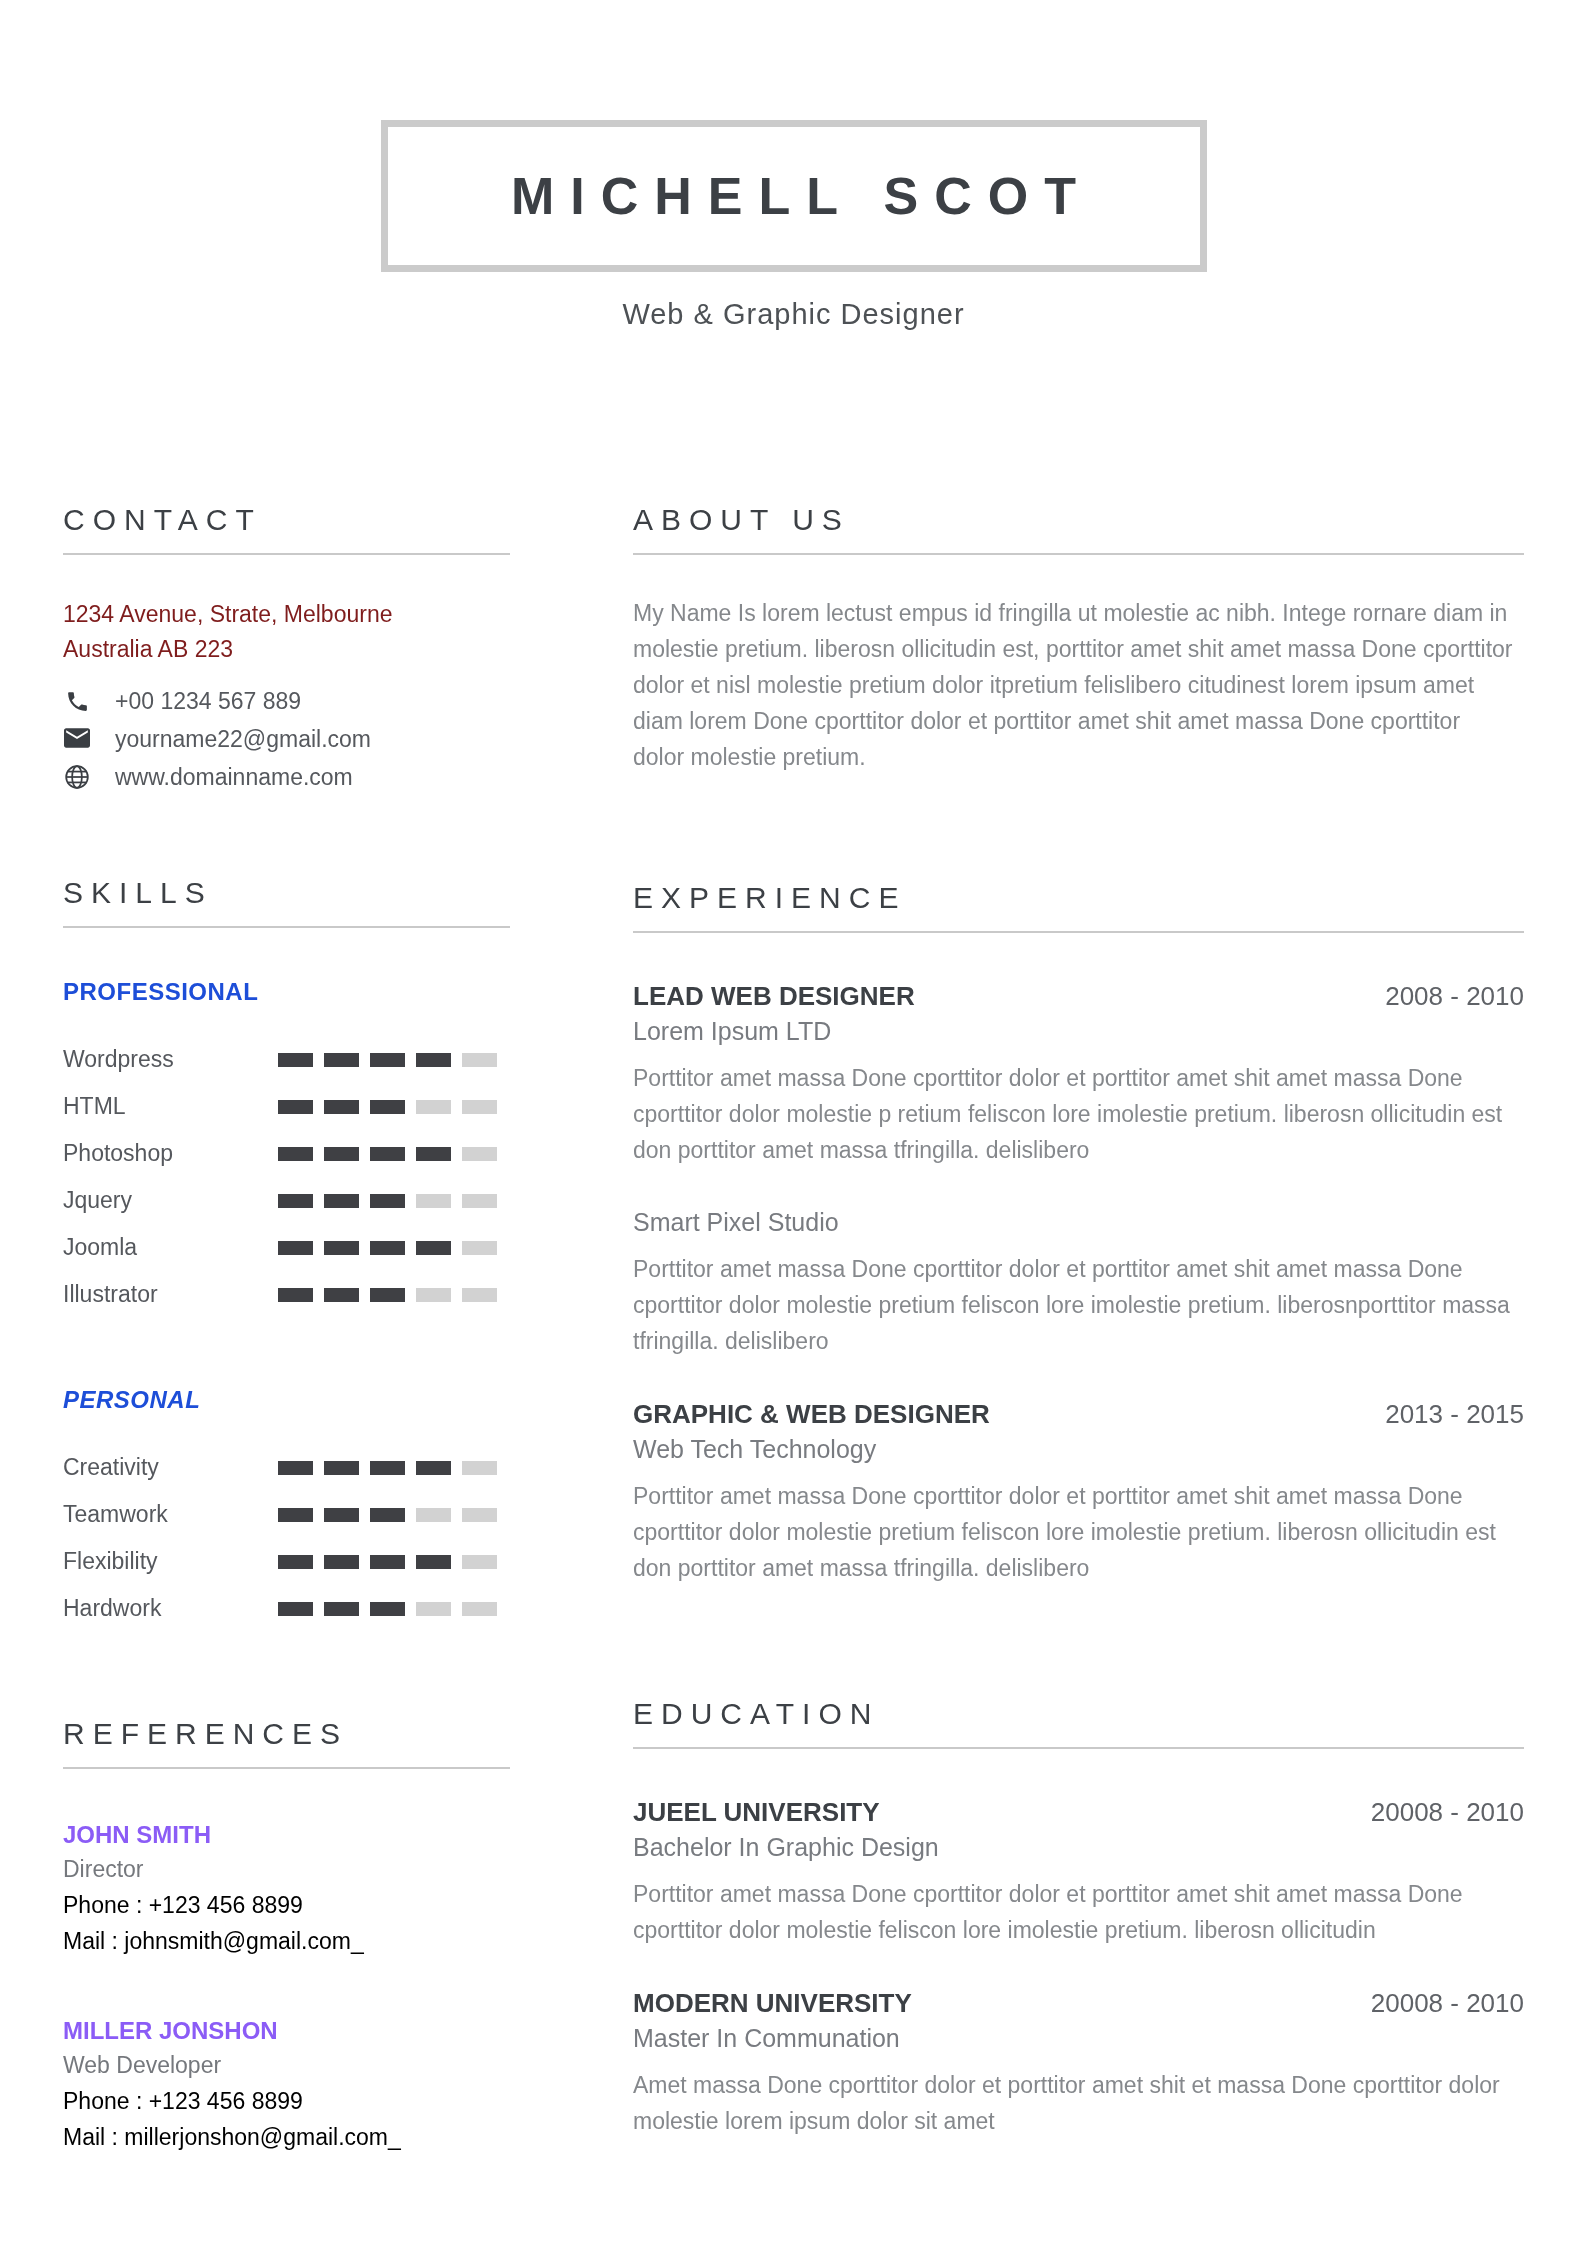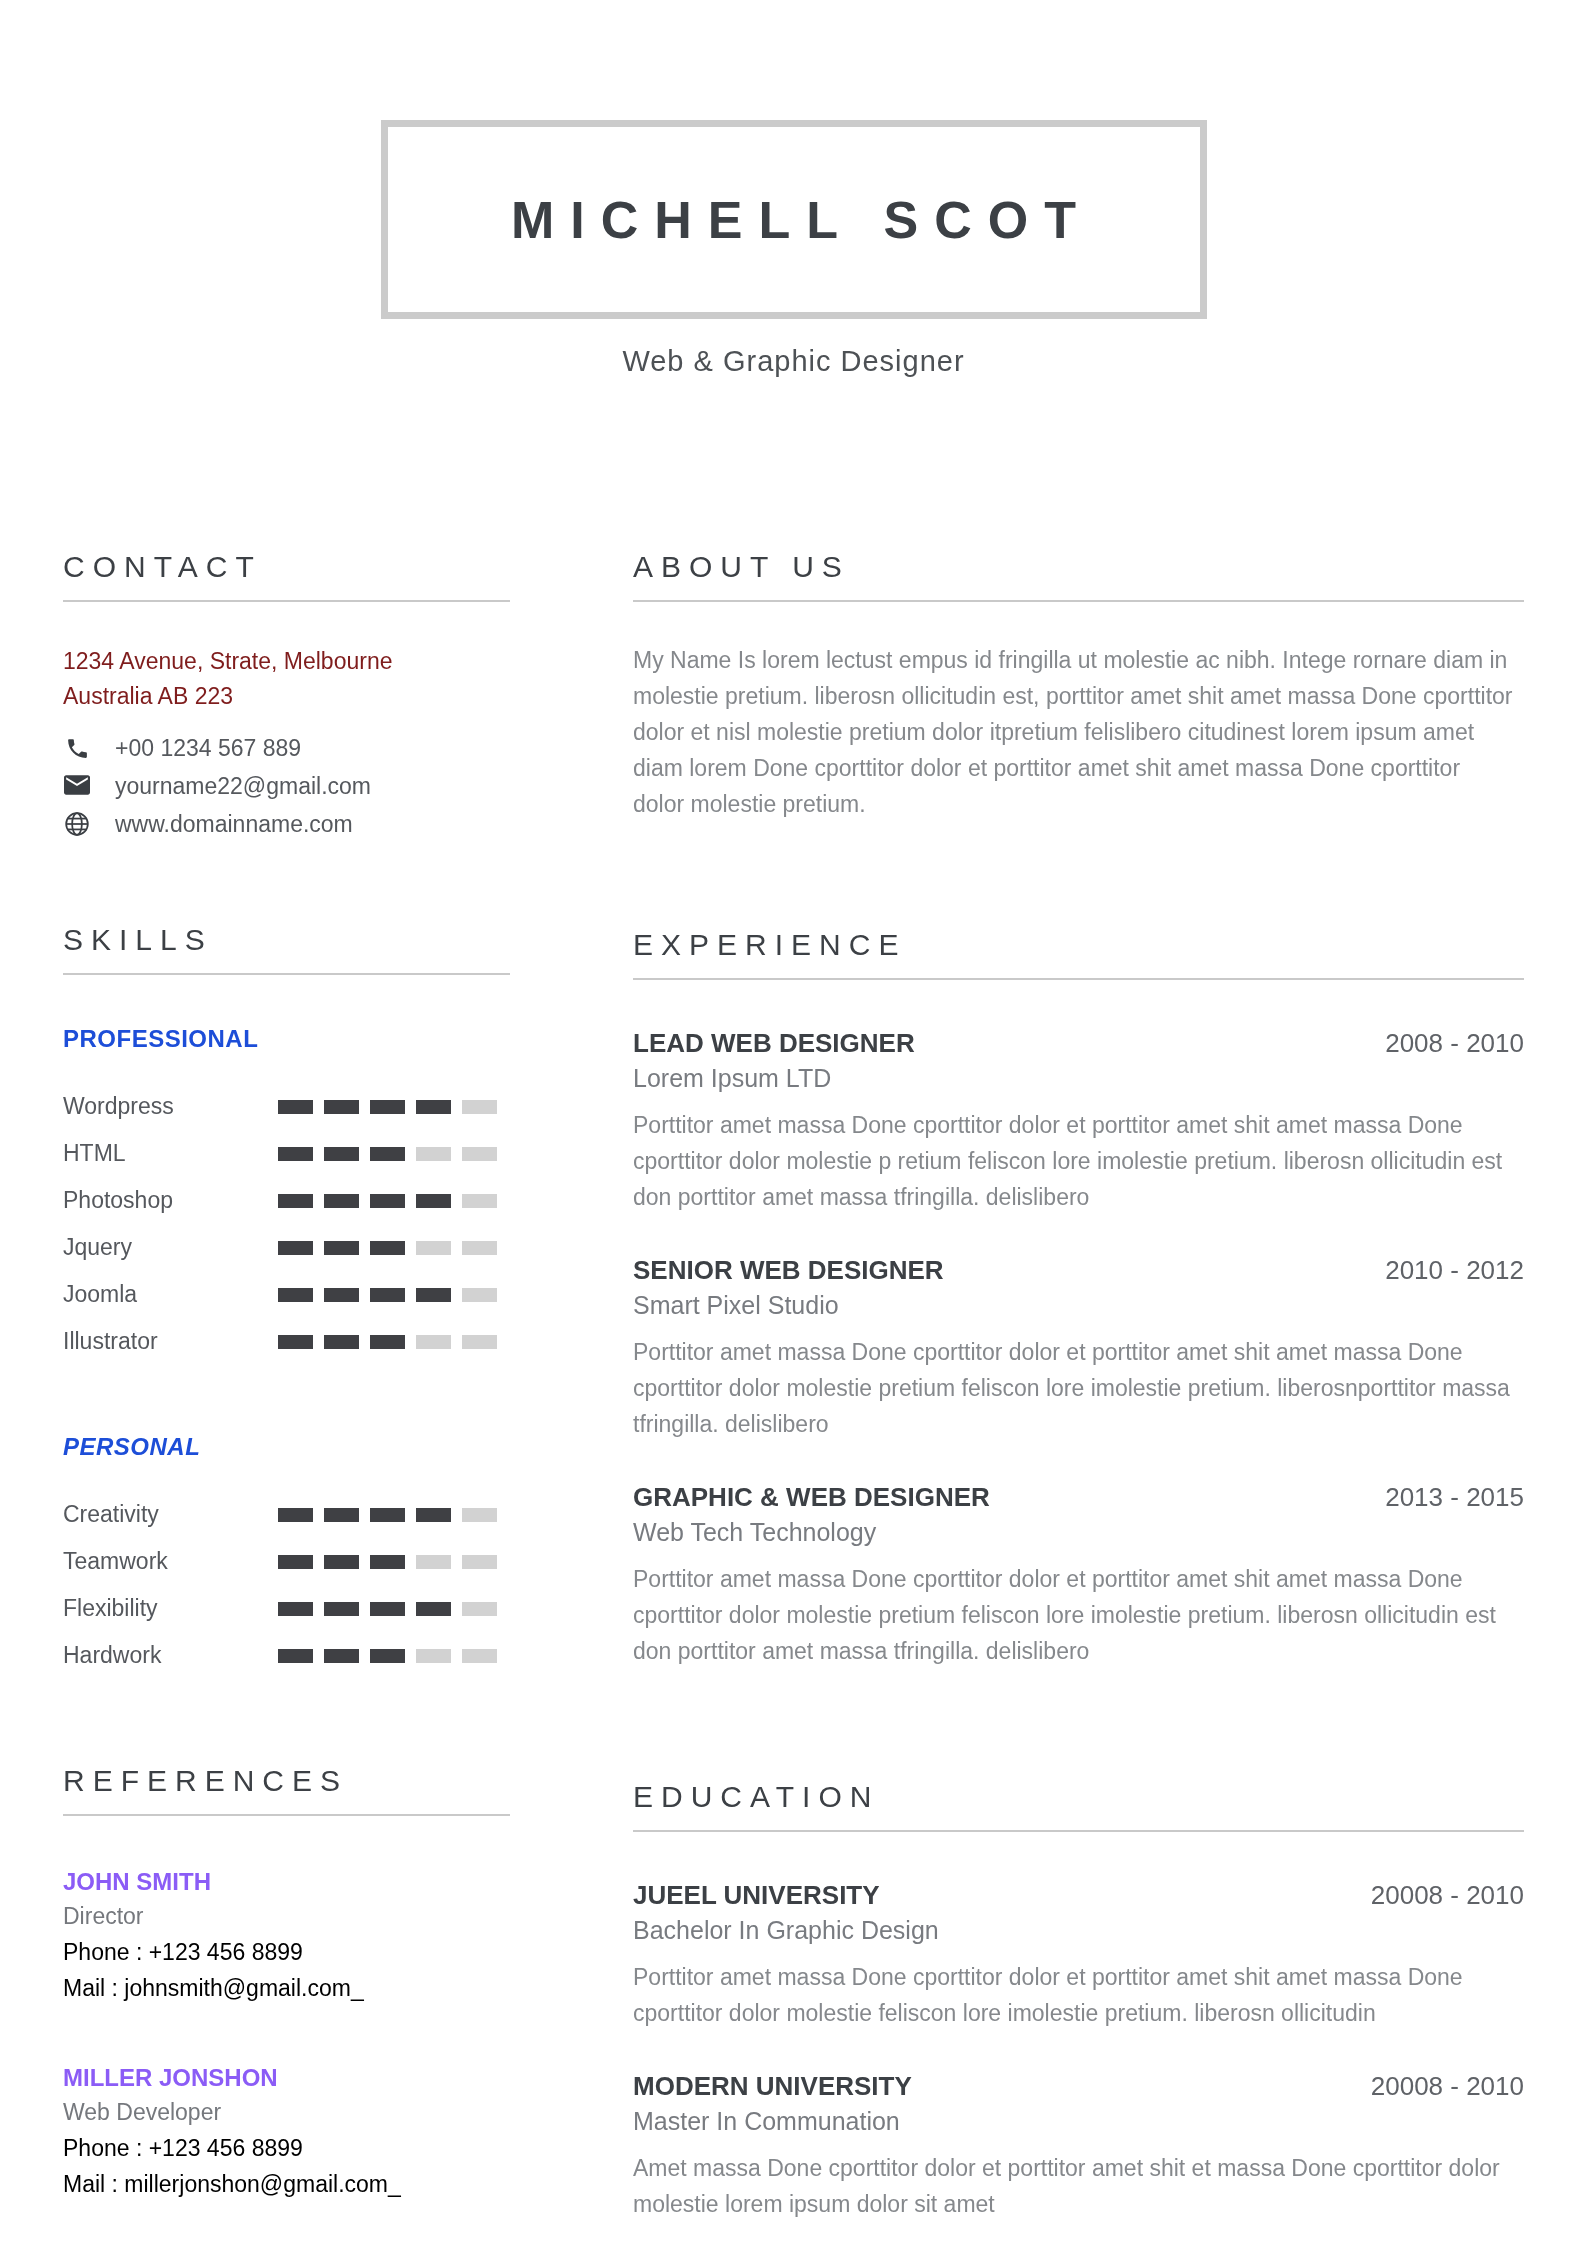--- a/index.html
+++ b/index.html
@@ -7,21 +7,21 @@
   body {
     width: 1587px; height: 2245px;
     overflow: hidden;
     font-family: "Liberation Sans", "DejaVu Sans", sans-serif;
     color: #3d4146;
   }
   .page { width: 1587px; height: 2245px; background: #fff; }
 
   
   .name-box {
-    width: 826px; height: 199px;
+    width: 826px; height: 152px;
     margin: 120px auto 0 auto;
     border: 7px solid #cbcbcb;
     display: flex; align-items: center; justify-content: center;
   }
   .person-name {
     font-size: 52px; font-weight: 600;
     letter-spacing: 16px; color: #3c4045;
     padding-left: 16px; white-space: nowrap;
   }
   .subtitle {
@@ -291,24 +291,20 @@
         <div class="entry first">
           <div class="title-row">
             <h3 class="entry-title">LEAD WEB DESIGNER</h3>
             <span class="entry-period">2008 - 2010</span>
           </div>
           <div class="entry-sub">Lorem  Ipsum LTD</div>
           <p class="para entry-desc">Porttitor amet massa Done cporttitor dolor et porttitor amet shit amet massa Done cporttitor dolor molestie p retium feliscon lore imolestie pretium. liberosn ollicitudin est don porttitor amet massa  tfringilla. delislibero</p>
         </div>
 
         <div class="entry">
-          <div class="title-row">
-            <h3 class="entry-title">SENIOR WEB DESIGNER</h3>
-            <span class="entry-period">2010 - 2012</span>
-          </div>
           <div class="entry-sub">Smart Pixel Studio</div>
           <p class="para entry-desc">Porttitor amet massa Done cporttitor dolor et porttitor amet shit amet massa Done cporttitor dolor molestie pretium feliscon lore imolestie pretium. liberosnporttitor massa  tfringilla. delislibero</p>
         </div>
 
         <div class="entry">
           <div class="title-row">
             <h3 class="entry-title">GRAPHIC &amp; WEB DESIGNER</h3>
             <span class="entry-period">2013 - 2015</span>
           </div>
           <div class="entry-sub">Web Tech Technology</div>

